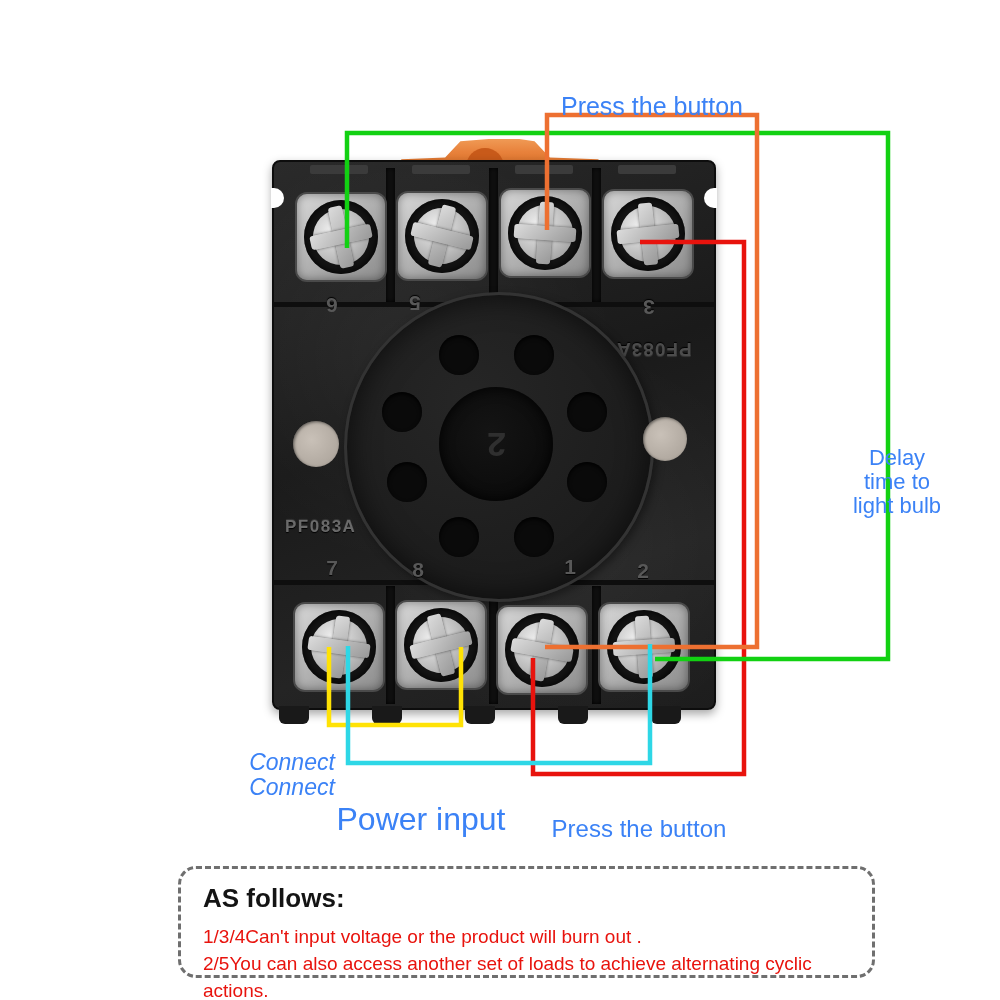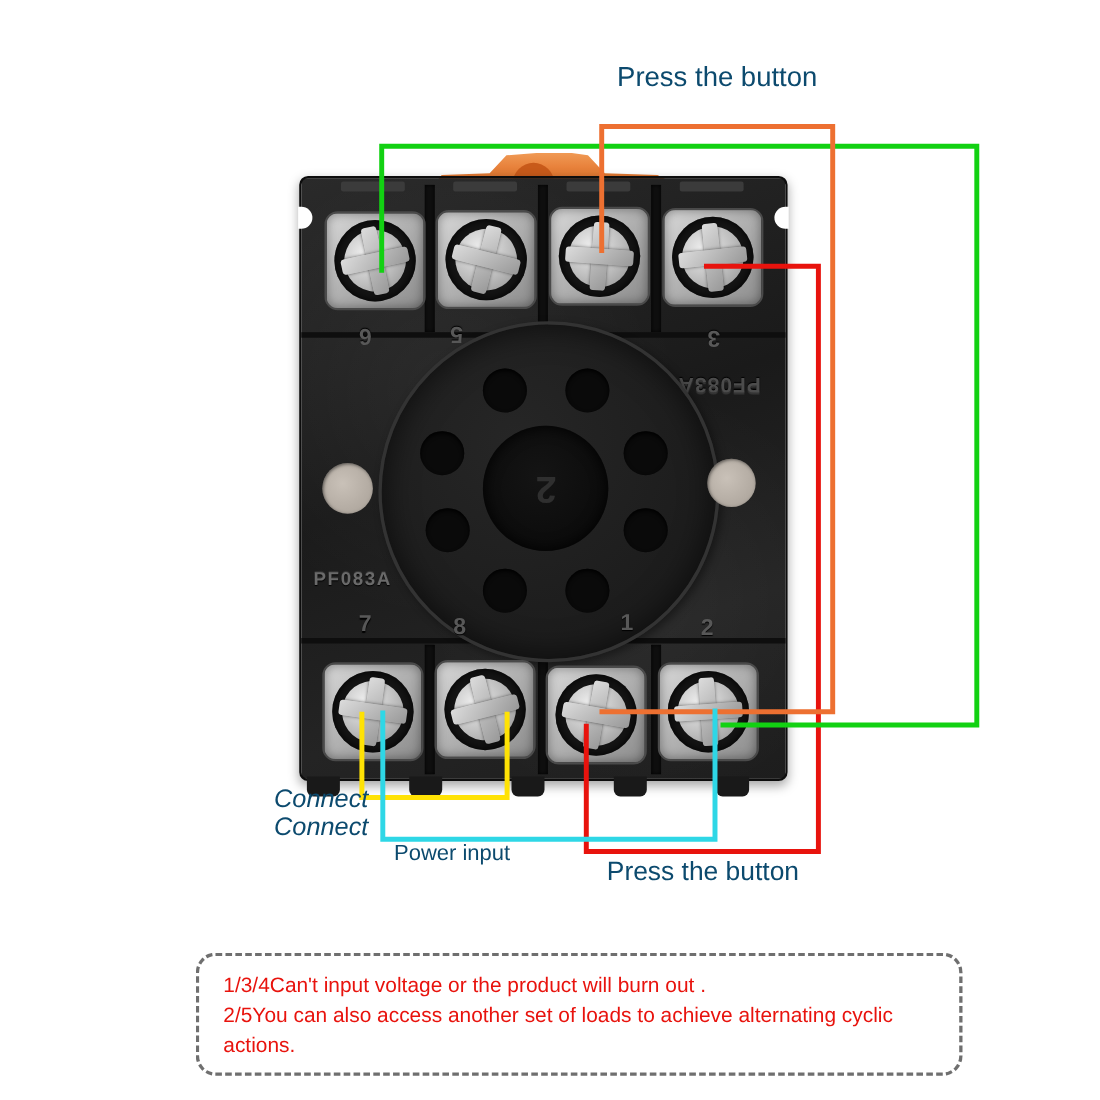--- a/index.html
+++ b/index.html
@@ -76,26 +76,26 @@
   .model-mirror{left:342px;top:176px;font-size:19px;color:#4c4c4c;transform:rotate(180deg);letter-spacing:1px;}
   .pin-num{
     position:absolute;color:#585858;font-size:21px;font-weight:bold;
     transform:translate(-50%,-50%);text-shadow:0 1px 1px #000;
   }
   .pin-num.flip{transform:translate(-50%,-50%) rotate(180deg);}
   
   .wires{position:absolute;left:0;top:0;width:1000px;height:1000px;z-index:5;pointer-events:none;}
   .wires polyline{fill:none;stroke-width:4.5px;}
   
-  .lbl{position:absolute;z-index:6;transform:translateX(-50%);text-align:center;color:#0c4a6e;}
+  .lbl{position:absolute;z-index:6;transform:translateX(-50%);text-align:center;color:#3b82f6;margin-top:36px;}
   .lbl span{display:block;}
   .lbl-top{left:652px;top:57px;font-size:25px;line-height:27px;}
   .lbl-right{left:897px;top:410px;font-size:22px;line-height:24px;}
   .lbl-connect{left:292px;top:714px;font-size:23px;line-height:25px;font-style:italic;}
-  .lbl-power{left:411px;top:765px;font-size:20px;}
+  .lbl-power{left:421px;top:765px;font-size:32px;}
   .lbl-bottom{left:639px;top:779px;font-size:24px;line-height:27px;}
   
   .notes-box{
     position:absolute;left:178px;top:866px;width:697px;height:112px;z-index:6;
     border:3px dashed #6f6f6f;border-radius:18px;background:#fff;
     padding:14px 20px 0 22px;box-sizing:border-box;
   }
   .notes-title{font-size:26px;font-weight:bold;color:#141414;margin-bottom:9px;}
   .note{font-size:19px;line-height:27px;color:var(--c-note_red,#e8130d);}
 </style>
@@ -243,32 +243,37 @@
     <polyline points="347,248 347,133 888,133 888,659 655,659" stroke="#12d112"></polyline>
     <polyline points="547,230 547,115 757,115 757,647 545,647" stroke="#ed7031"></polyline>
     <polyline points="329,647 329,725 461,725 461,647" stroke="#ffe204"></polyline>
     <polyline points="348,646 348,763 650,763 650,644" stroke="#2ed7e6"></polyline>
   </svg>
 
   <div class="lbl lbl-top">
     <span>Press the button</span>
   </div>
 
+  <div class="lbl lbl-right">
+    <span>Delay time to</span>
+    <span>light bulb</span>
+  </div>
 
   <div class="lbl lbl-connect">
     <span>Connect</span>
     <span>Connect</span>
   </div>
 
   <div class="lbl lbl-power">
     <span>Power input</span>
   </div>
 
   <div class="lbl lbl-bottom">
     <span>Press the button</span>
   </div>
 
   <div class="notes-box">
+    <div class="notes-title">AS follows:</div>
     <div class="note">1/3/4Can't input voltage or the product will burn out .</div>
     <div class="note">2/5You can also access another set of loads to achieve alternating cyclic actions.</div>
   </div>
 
 </div>
 
 </body></html>

